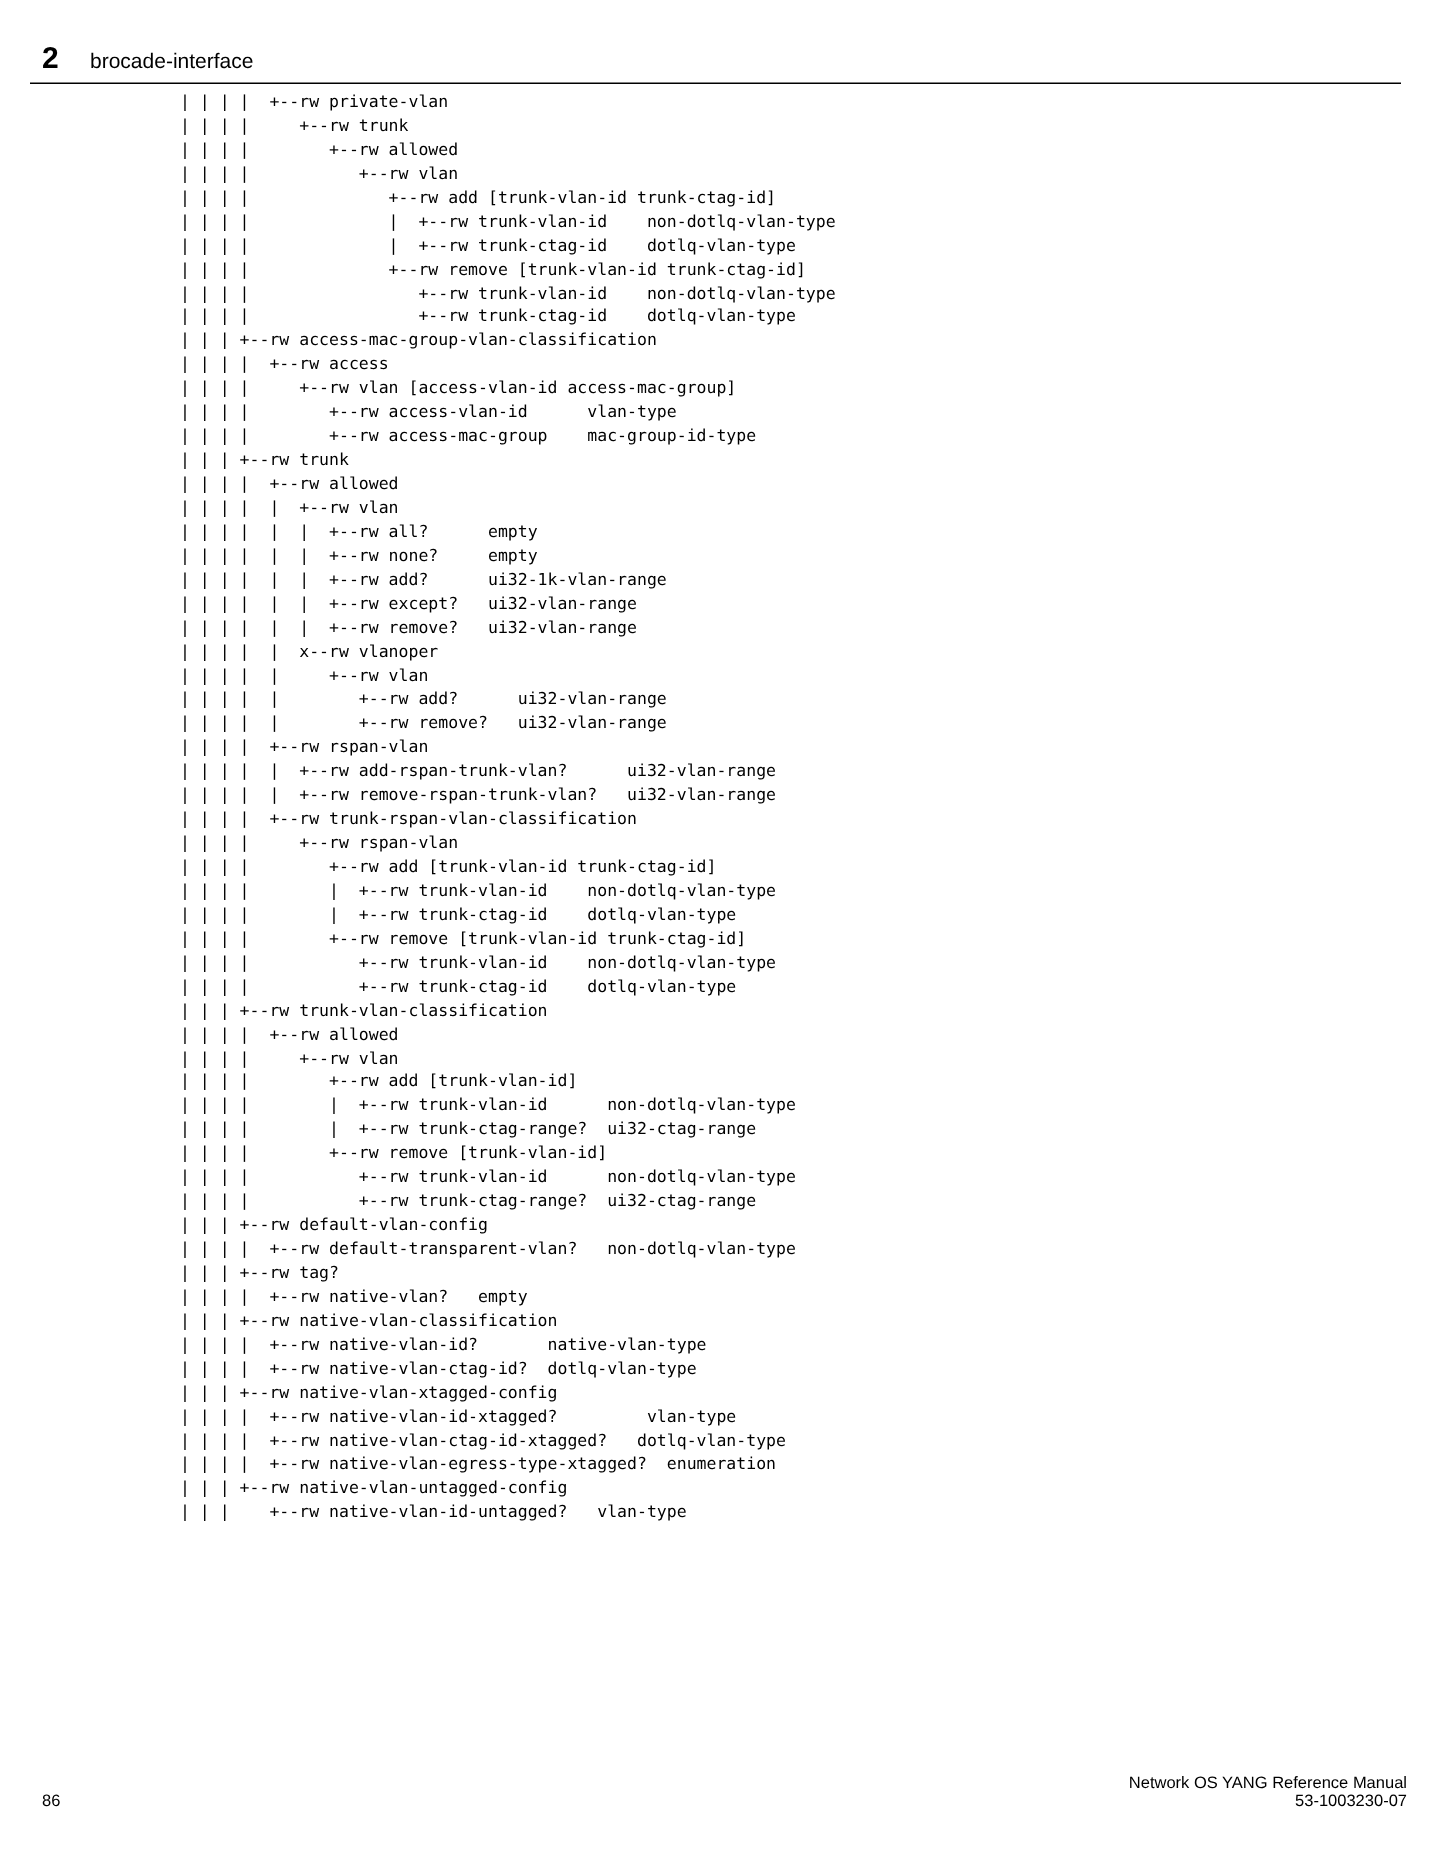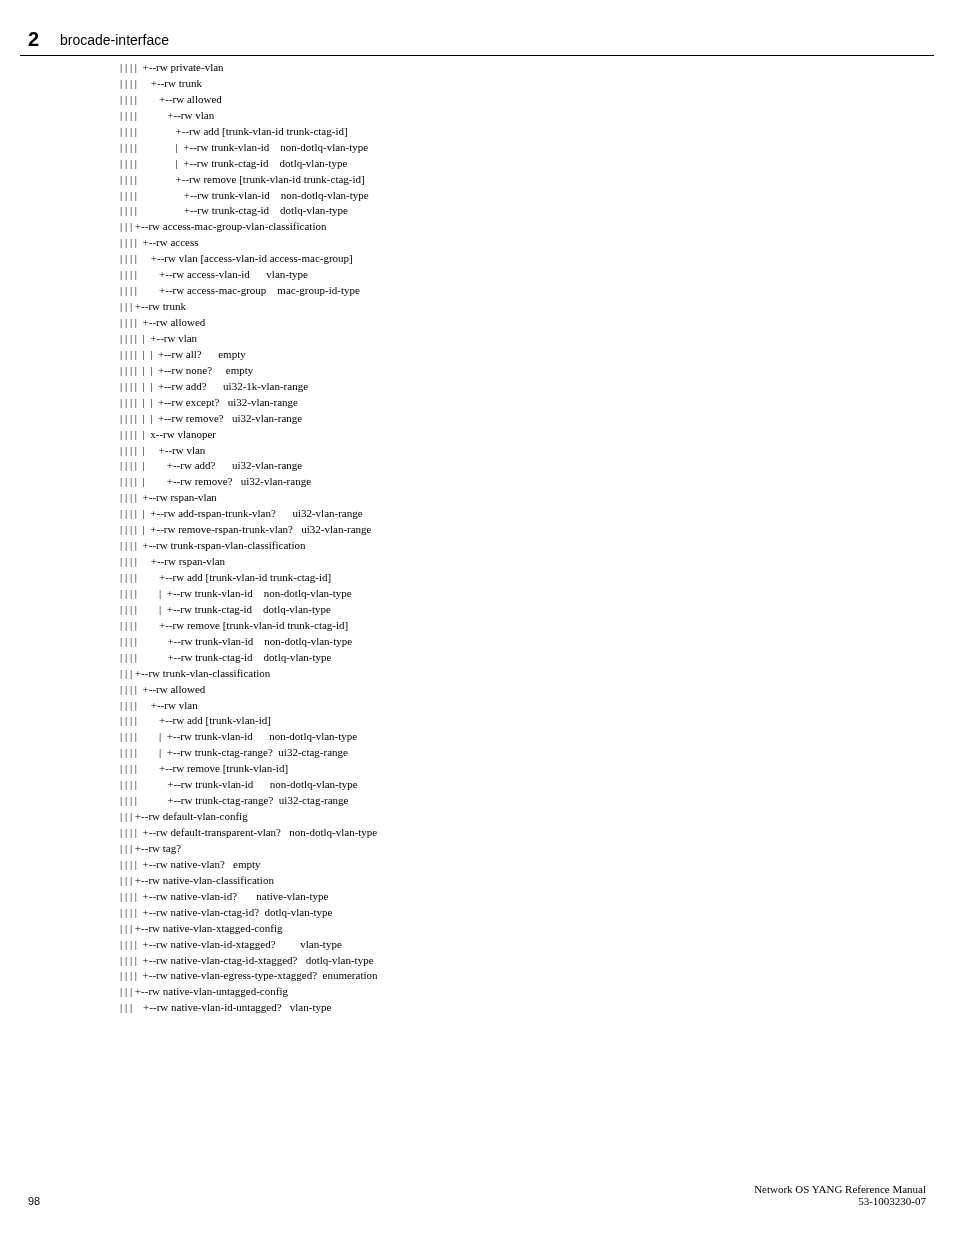--- a/index.html
+++ b/index.html
@@ -1,15 +1,15 @@
 <!DOCTYPE html>
 <html><head>
   <meta charset="utf-8">
   <style>
-    * { margin: 0; padding: 0; box-sizing: border-box; font-family: Liberation Serif, serif; }
+    * { margin: 0; padding: 0; box-sizing: border-box; }
     body {
       background: #fff;
       font-family: 'Courier New', Courier, monospace;
       font-size: 11px;
       color: #000;
       width: 954px;
       min-height: 1235px;
       position: relative;
     }
     .page-number {
@@ -42,21 +42,21 @@
       position: absolute;
       bottom: 28px;
       left: 28px;
       font-family: Arial, sans-serif;
       font-size: 11px;
       color: #000;
     }
     .footer-right {
       position: absolute;
       bottom: 28px;
-      right: 28px;
+      right: 16px;
       font-family: Arial, sans-serif;
       font-size: 11px;
       color: #000;
       text-align: right;
     }
     .divider-top {
       position: absolute;
       top: 55px;
       left: 20px;
       right: 20px;
@@ -122,17 +122,17 @@
 | | | |  +--rw native-vlan?   empty
 | | | +--rw native-vlan-classification
 | | | |  +--rw native-vlan-id?       native-vlan-type
 | | | |  +--rw native-vlan-ctag-id?  dotlq-vlan-type
 | | | +--rw native-vlan-xtagged-config
 | | | |  +--rw native-vlan-id-xtagged?         vlan-type
 | | | |  +--rw native-vlan-ctag-id-xtagged?   dotlq-vlan-type
 | | | |  +--rw native-vlan-egress-type-xtagged?  enumeration
 | | | +--rw native-vlan-untagged-config
 | | |    +--rw native-vlan-id-untagged?   vlan-type</pre>
-<div class="footer-left">98</div>
+<div class="footer-left">86</div>
 <div class="footer-right">
   <span>Network OS YANG Reference Manual</span><br>
   <span>53-1003230-07</span>
 </div>
 
 </body></html>

